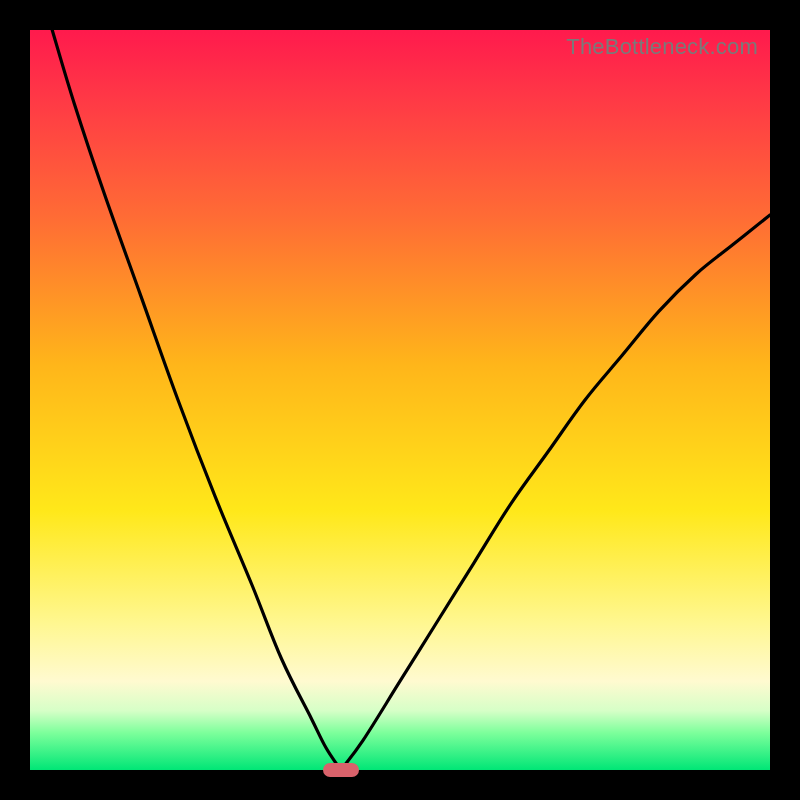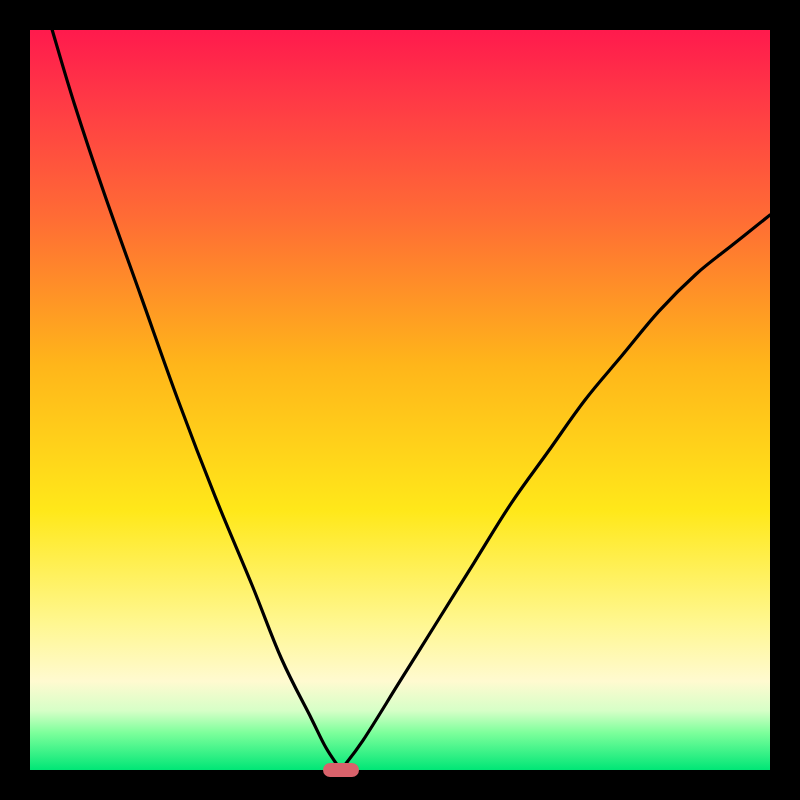--- a/index.html
+++ b/index.html
@@ -65,20 +65,21 @@
     bottom: 0px;
     transform: translate(-50%, 50%);
   }
 </style>
 </head>
 <body>
 
 <div class="frame">
   <div class="plot">
 
+    <div class="watermark">TheBottleneck.com</div>
 
     <svg class="curve" viewBox="0 0 740 740" preserveAspectRatio="none">
       <path d="M 22.2 0 C 26.195999999999998 13.32, 35.076 44.69600000000001, 44.4 74 C 53.724 103.30399999999999, 62.012 128.16799999999995, 74 162.79999999999995 C 85.988 197.43199999999996, 97.68 229.10399999999998, 111 266.4 C 124.32 303.69599999999997, 134.68 334.036, 148 370 C 161.32 405.964, 171.68 432.9, 185 466.2 C 198.32 499.5, 210.012 525.696, 222 555 C 233.988 584.304, 240.94400000000002 605.024, 251.60000000000002 629 C 262.25600000000003 652.976, 273.20799999999997 672.216, 281.2 688.2 C 289.192 704.1840000000001, 290.67199999999997 708.476, 296 717.8 C 301.32800000000003 727.1239999999999, 308.136 736.004, 310.8 740 L 310.8 740 C 314.796 734.672, 322.344 726.384, 333 710.4 C 343.656 694.4159999999999, 356.68 672.5120000000001, 370 651.2 C 383.32 629.888, 393.68000000000006 613.312, 407.00000000000006 592 C 420.32000000000005 570.688, 430.68 554.112, 444 532.8 C 457.32 511.48799999999994, 467.68 493.58000000000004, 481 473.6 C 494.32 453.62, 504.68 440.44800000000004, 518 421.8 C 531.32 403.152, 541.68 387.31600000000003, 555 370 C 568.32 352.68399999999997, 578.68 341.58399999999995, 592 325.59999999999997 C 605.32 309.616, 615.68 295.852, 629 281.2 C 642.32 266.548, 652.68 256.188, 666 244.2 C 679.32 232.212, 689.68 225.25600000000003, 703 214.60000000000002 C 716.32 203.94400000000002, 733.34 190.328, 740 185" fill="none" stroke="#000" stroke-width="3.2" stroke-linecap="round" stroke-linejoin="round"></path>
     </svg>
 
     <div class="marker" style="left: 310.8px; background: rgb(217, 98, 107);"></div>
 
   </div>
 </div>
 

